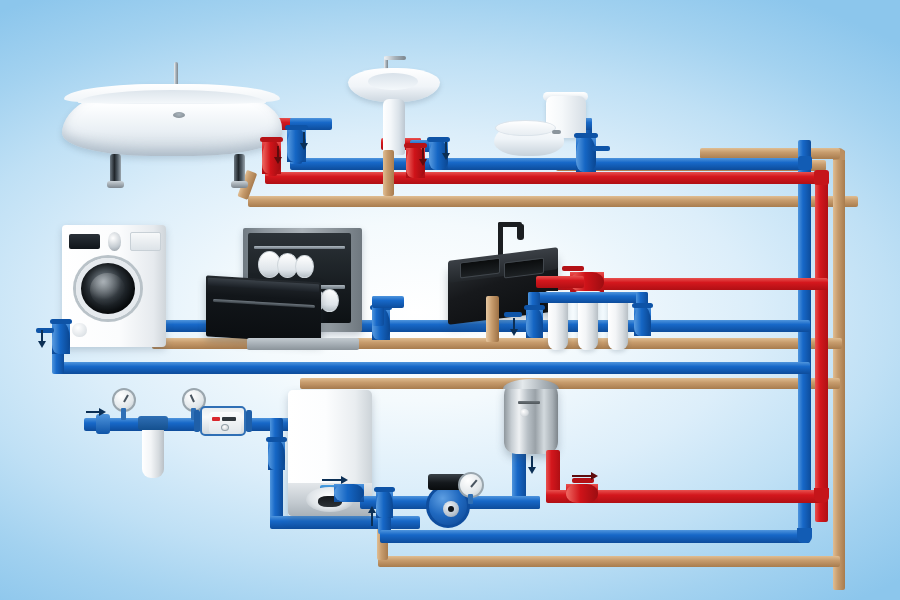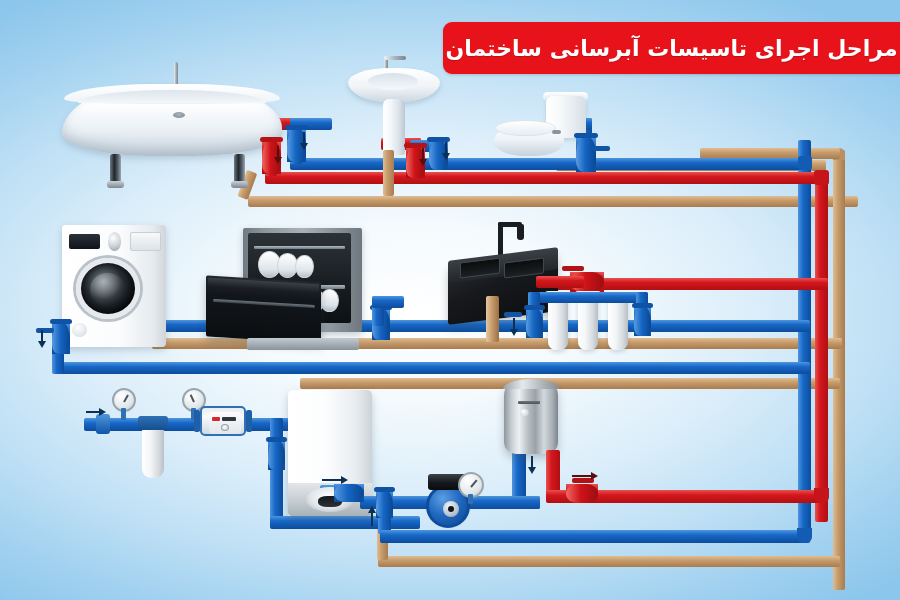--- a/index.html
+++ b/index.html
@@ -372,23 +372,20 @@
   .pump-motor{
     position:absolute;width:42px;height:16px;border-radius:3px;
     background:linear-gradient(to bottom,#3b4248,#14181c 55%,#090c0e);
   }
 </style>
 </head>
 <body>
 
 <div id="stage">
 
-  <div class="banner">
-    <span class="t">مراحل اجرای تاسیسات آبرسانی ساختمان</span>
-  </div>
 
   <div class="pipe tan ph" style="left:248px;top:196px;width:610px;height:11px;"></div>
   <div class="pipe tan pv" style="left:237px;top:170px;width:11px;height:28px;transform:rotate(20deg);transform-origin:50% 100%;"></div>
 
   <div class="pipe tan pv" style="left:833px;top:150px;width:12px;height:440px;"></div>
   <div class="joint tan" style="left:833px;top:148px;width:12px;height:12px;border-radius:6px 6px 0 0;"></div>
 
   <div class="pipe tan ph" style="left:700px;top:148px;width:140px;height:11px;"></div>
 
   <div class="pipe tan ph" style="left:556px;top:160px;width:270px;height:11px;"></div>

